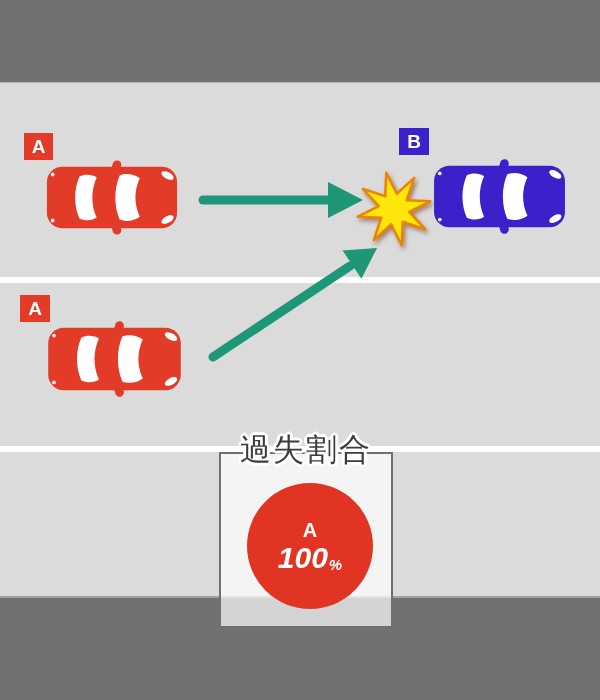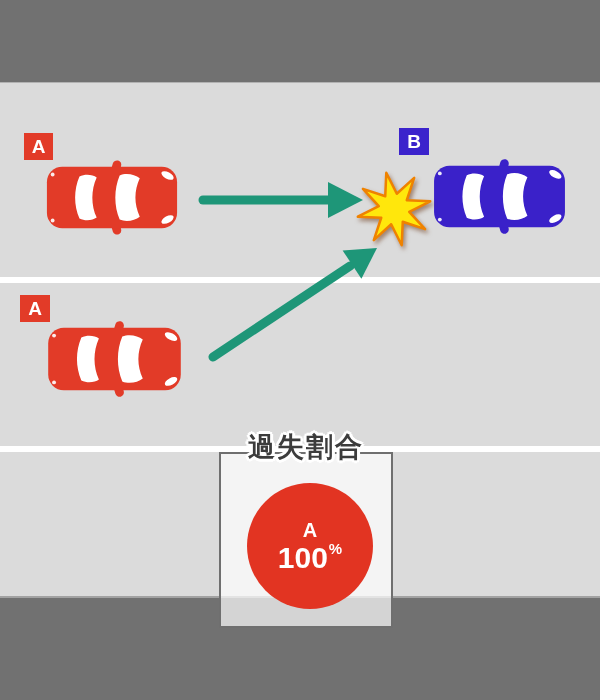--- a/index.html
+++ b/index.html
@@ -41,34 +41,34 @@
   .star path{fill:var(--star-fill,#ffe70c);stroke:var(--star-stroke,#ef8200);
              stroke-width:2.5;stroke-linejoin:round;}
 
   .fault-panel{
     position:absolute;left:219px;top:452px;width:170px;height:172px;
     background:var(--panel-bg,rgba(255,255,255,.7));
     border:2px solid var(--panel-border,#6f6f6f);z-index:7;
   }
   .fault-title{
     position:absolute;left:219px;top:429px;width:174px;z-index:9;
-    text-align:center;font-size:27px;font-weight:bold;letter-spacing:2px;
+    text-align:center;font-size:31px;font-weight:normal;letter-spacing:2px;
     color:var(--title-text,#3c3c3c);
     text-shadow:-2px -2px 0 #fff,2px -2px 0 #fff,-2px 2px 0 #fff,2px 2px 0 #fff,
                  0 -3px 0 #fff,0 3px 0 #fff,-3px 0 0 #fff,3px 0 0 #fff,
                  0 0 3px #fff;
   }
   .fault-circle{
     position:absolute;left:247px;top:483px;width:126px;height:126px;
     border-radius:50%;background:var(--fault-circle,#e23422);z-index:8;
     display:flex;flex-direction:column;align-items:center;justify-content:center;
     color:#fff;
   }
   .fault-circle .party{font-size:20px;font-weight:bold;line-height:1.1;}
-  .fault-circle .value-row{display:flex;align-items:flex-start;line-height:1.1;}
+  .fault-circle .value-row{display:flex;align-items:flex-end;line-height:1.1;font-style:italic;}
   .fault-circle .value{font-size:30px;font-weight:bold;}
   .fault-circle .unit{font-size:15px;font-weight:bold;margin-left:1px;}
   .defs-hidden{position:absolute;width:0;height:0;overflow:hidden;}
 </style>
 </head>
 <body>
 
 <svg class="defs-hidden" aria-hidden="true">
   <defs>
     <symbol id="car-shape" viewBox="0 0 140 80">

